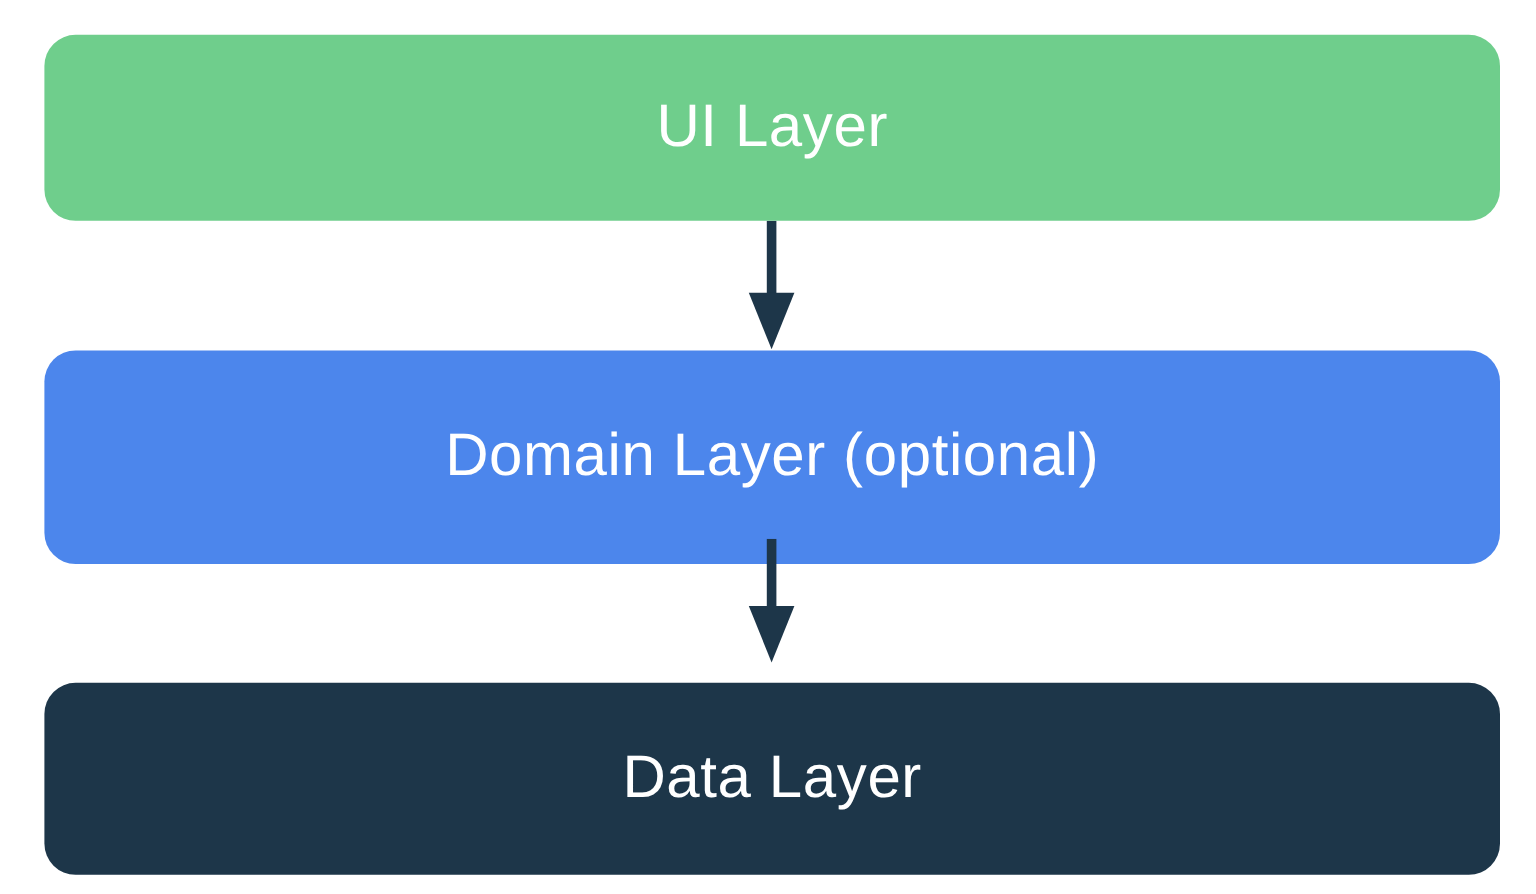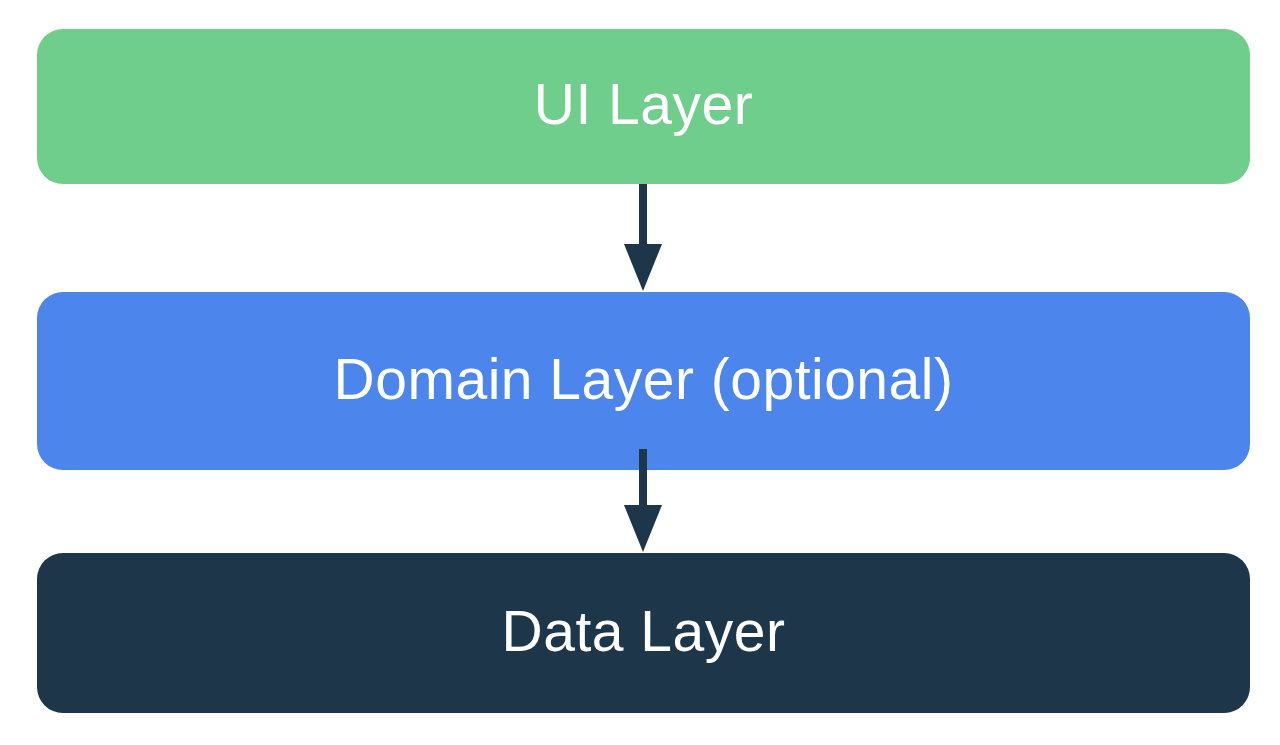--- a/index.html
+++ b/index.html
@@ -19,30 +19,30 @@
     position: absolute;
     left: 37px;
     width: 1213px;
     border-radius: 26px;
     display: flex;
     align-items: center;
     justify-content: center;
   }
   .layer-box .layer-label {
     color: #ffffff;
-    font-size: 57px;
+    font-size: 50px;
     font-weight: 400;
     letter-spacing: 0.5px;
     line-height: 1;
     white-space: nowrap;
     transform: translateY(-2px);
   }
   .box-ui     { top: 29px;  height: 155px; }
   .box-domain { top: 292px; height: 178px; }
-  .box-data   { top: 553px; height: 160px; }
+  .box-data   { top: 569px; height: 160px; }
   .arrow {
     position: absolute;
     left: 623px;
     width: 40px;
   }
   .arrow-1 { top: 184px; height: 108px; }
   .arrow-2 { top: 449px; height: 104px; }
   .arrow svg { display: block; width: 100%; height: 100%; }
 </style>
 </head>

